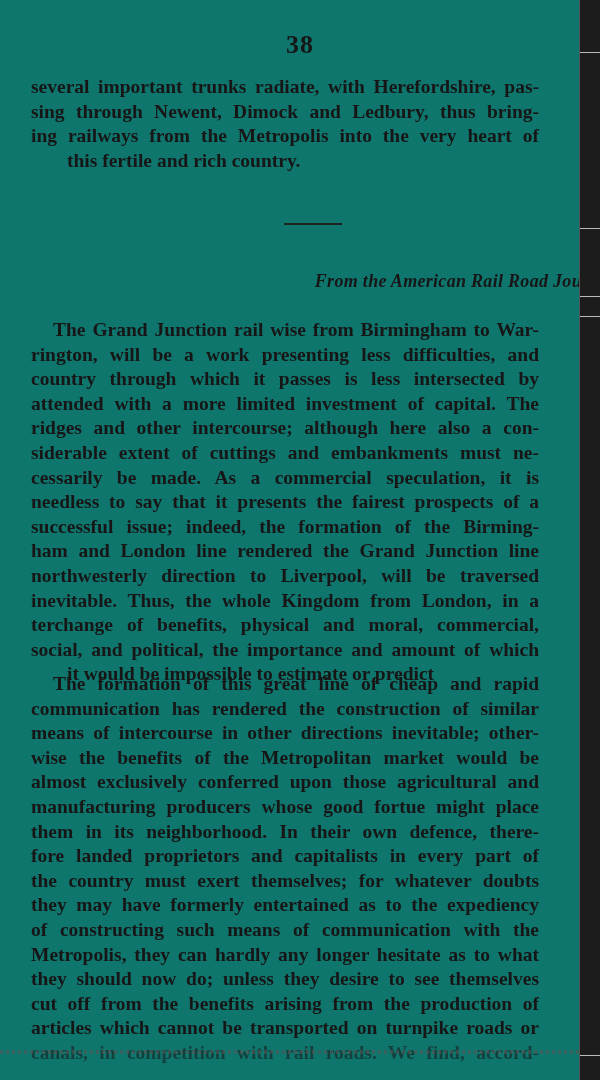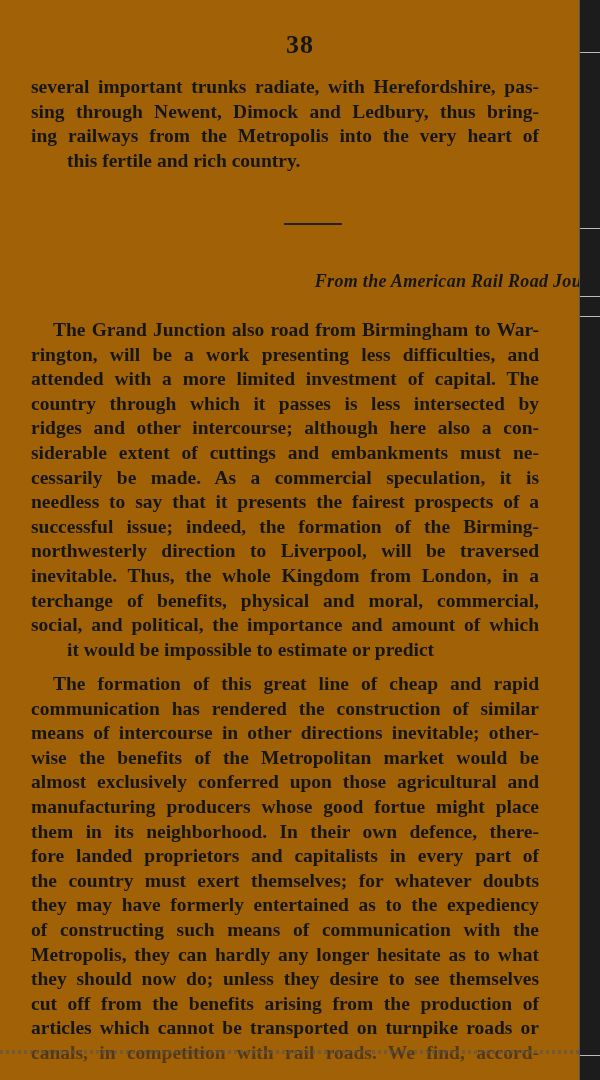--- a/index.html
+++ b/index.html
@@ -1,18 +1,18 @@
 <!DOCTYPE html>
 <html><head>
 <meta charset="utf-8">
 <style>
   html, body { margin:0; padding:0; }
   body { width:600px; height:1080px; background:#ffffff; position:relative; overflow:hidden;
          font-family:"Liberation Serif", "DejaVu Serif", serif; color:#161616; }
-  .page { position:absolute; left:0; top:0; width:581px; height:1080px; background:#a16207; }
+  .page { position:absolute; left:0; top:0; width:581px; height:1080px; background:#0f766e; }
   .edge { position:absolute; right:0; top:0; width:20px; height:1080px; background:#1c1c1c;
           border-left:1px solid #555; }
   .edge .tick { position:absolute; left:0; width:20px; height:1px; background:#bbb; }
   .pagenum { position:absolute; top:30px; left:0; width:600px; text-align:center;
              font-weight:bold; font-size:26px; letter-spacing:1px; }
   .para { position:absolute; left:31px; width:508px; font-size:19.5px; line-height:24.6px;
           text-align:justify; font-weight:bold; }
   .para .line { display:block; white-space:nowrap; text-align-last:justify; text-align:justify; }
   .para .line.last { text-align-last:left;margin-left:36px; }
   .rule { position:absolute; top:223px; left:284px; width:58px; height:2px; background:#222; }
@@ -34,29 +34,30 @@
     <span class="line">sing through Newent, Dimock and Ledbury, thus bring-</span>
     <span class="line">ing railways from the Metropolis into the very heart of</span>
     <span class="line last">this fertile and rich country.</span>
   </div>
 
   <div class="rule"></div>
 
   <div class="heading">From the American Rail Road Journal.</div>
 
   <div class="para" style="top:318px;">
-    <span class="line indent">The Grand Junction also road from Birmingham to War-</span>
+    <span class="line indent">The Grand Junction rail wise from Birmingham to War-</span>
     <span class="line">rington, will be a work presenting less difficulties, and</span>
+    <span class="line">country through which it passes is less intersected by</span>
     <span class="line">attended with a more limited investment of capital.  The</span>
-    <span class="line">country through which it passes is less intersected by</span>
     <span class="line">ridges and other intercourse; although here also a con-</span>
     <span class="line">siderable extent of cuttings and embankments must ne-</span>
     <span class="line">cessarily be made.  As a commercial speculation, it is</span>
     <span class="line">needless to say that it presents the fairest prospects of a</span>
     <span class="line">successful issue; indeed, the formation of the Birming-</span>
+    <span class="line">ham and London line rendered the Grand Junction line</span>
     <span class="line">northwesterly direction to Liverpool, will be traversed</span>
     <span class="line">inevitable.  Thus, the whole Kingdom from London, in a</span>
     <span class="line">terchange of benefits, physical and moral, commercial,</span>
     <span class="line">social, and political, the importance and amount of which</span>
     <span class="line last">it would be impossible to estimate or predict</span>
   </div>
 
   <div class="para" style="top:672px;">
     <span class="line indent">The formation of this great line of cheap and rapid</span>
     <span class="line">communication has rendered the construction of similar</span>

